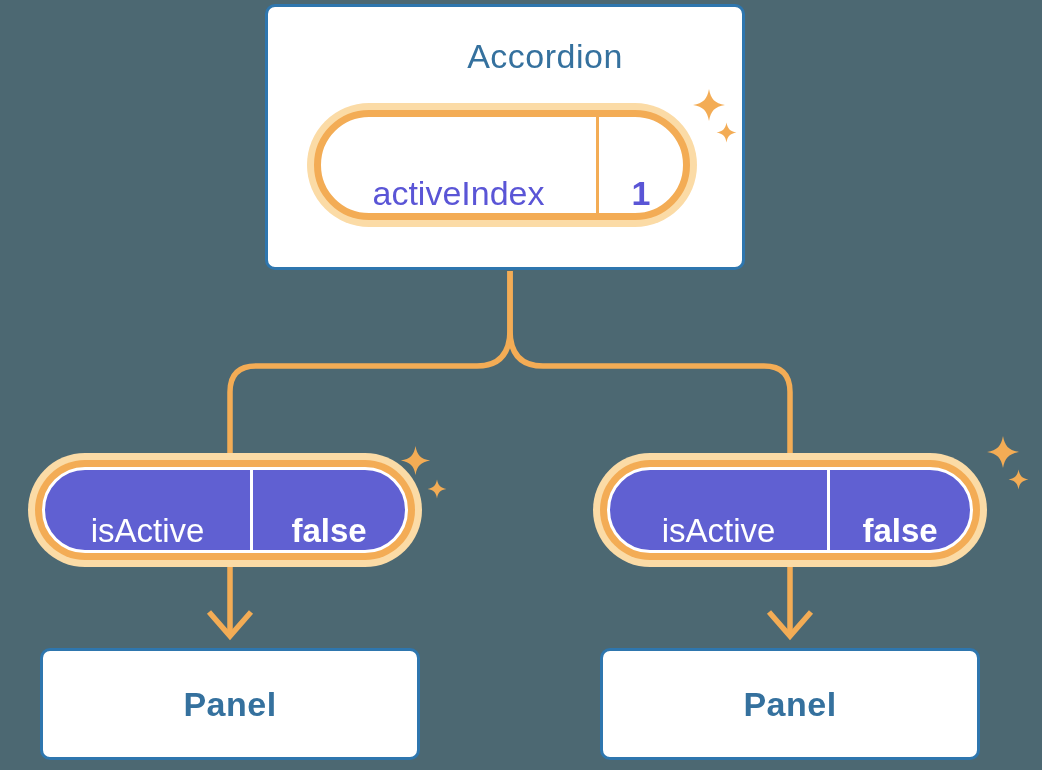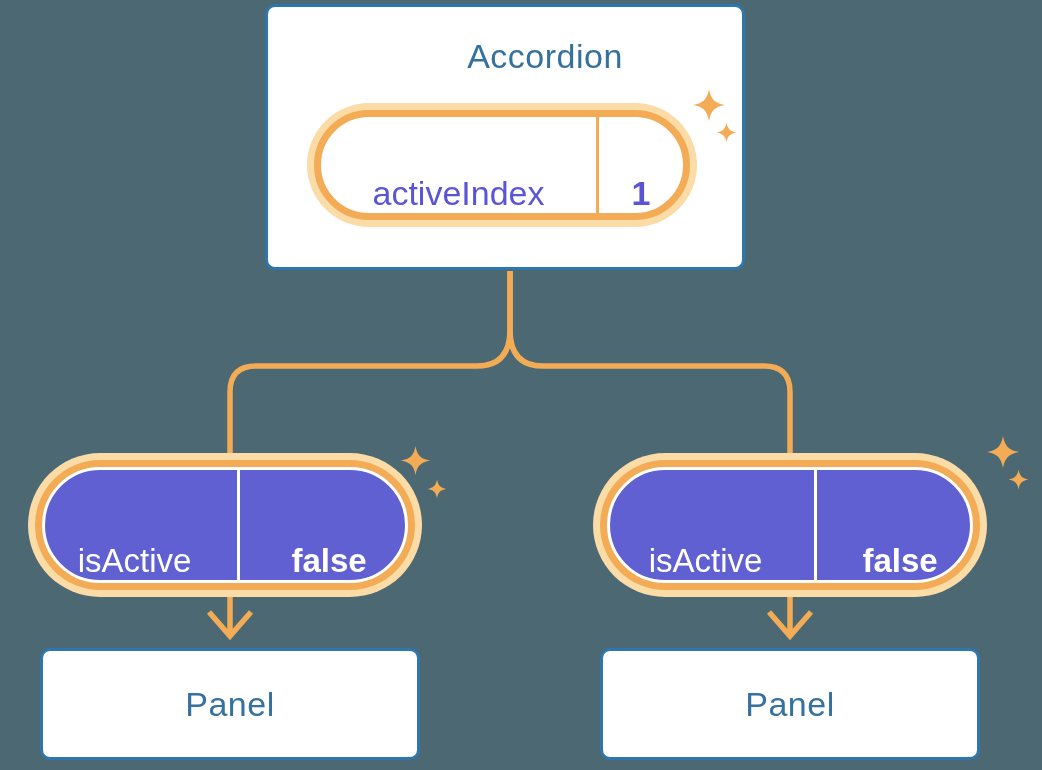--- a/index.html
+++ b/index.html
@@ -10,26 +10,26 @@
   html,body{width:1042px;height:770px;overflow:hidden;}
   body{font-family:"Liberation Sans","DejaVu Sans",sans-serif;background:var(--bg);}
   .canvas{position:relative;width:1042px;height:770px;background:var(--bg);}
   .wires{position:absolute;left:0;top:0;z-index:1;}
   .card{position:absolute;background:var(--white);border:3px solid var(--blue-border);border-radius:10px;z-index:2;}
   .card.accordion{left:265px;top:4px;width:480px;height:266px;}
   .card-title{position:absolute;top:30px;left:0;width:100%;text-align:center;
     font-size:34px;font-weight:500;color:var(--blue-text);letter-spacing:.5px;margin-left:40px;}
   .card.panel{left:40px;top:648px;width:380px;height:112px;display:flex;align-items:center;justify-content:center;}
   .card.panel.right{left:600px;}
-  .panel-title{font-size:34px;font-weight:400;color:var(--blue-text);letter-spacing:.5px;}
+  .panel-title{font-size:34px;font-weight:700;color:var(--blue-text);letter-spacing:.5px;}
   .pill{position:absolute;display:flex;align-items:flex-end;border-radius:999px;z-index:2;}
   .pill-state{left:46px;top:103px;width:376px;height:110px;background:var(--white);
     border:7px solid var(--line);box-shadow:0 0 0 7px var(--glow);}
-  .pill-prop{width:366px;height:116px;background:var(--purple);border:3px solid var(--white);
-    box-shadow:0 0 0 7px var(--line),0 0 0 14px var(--glow);gap:13px;}
+  .pill-prop{width:366px;height:86px;background:var(--purple);border:3px solid var(--white);
+    box-shadow:0 0 0 7px var(--line),0 0 0 14px var(--glow);}
   .pill-prop.left{left:42px;top:467px;}
   .pill-prop.right{left:607px;top:467px;}
   .seg{display:flex;align-items:center;justify-content:center;}
   .seg.grow{flex:1 1 auto;}
   .pill-state .seg{font-size:34px;color:var(--purple-text);}
   .pill-state .seg.value{width:84px;font-weight:700;}
   .pill-prop .seg{font-size:33px;color:var(--white);}
   .pill-prop.left .seg.value{width:152px;font-weight:700;}
   .pill-prop.right .seg.value{width:140px;font-weight:700;}
   .divider{width:3px;align-self:stretch;}

